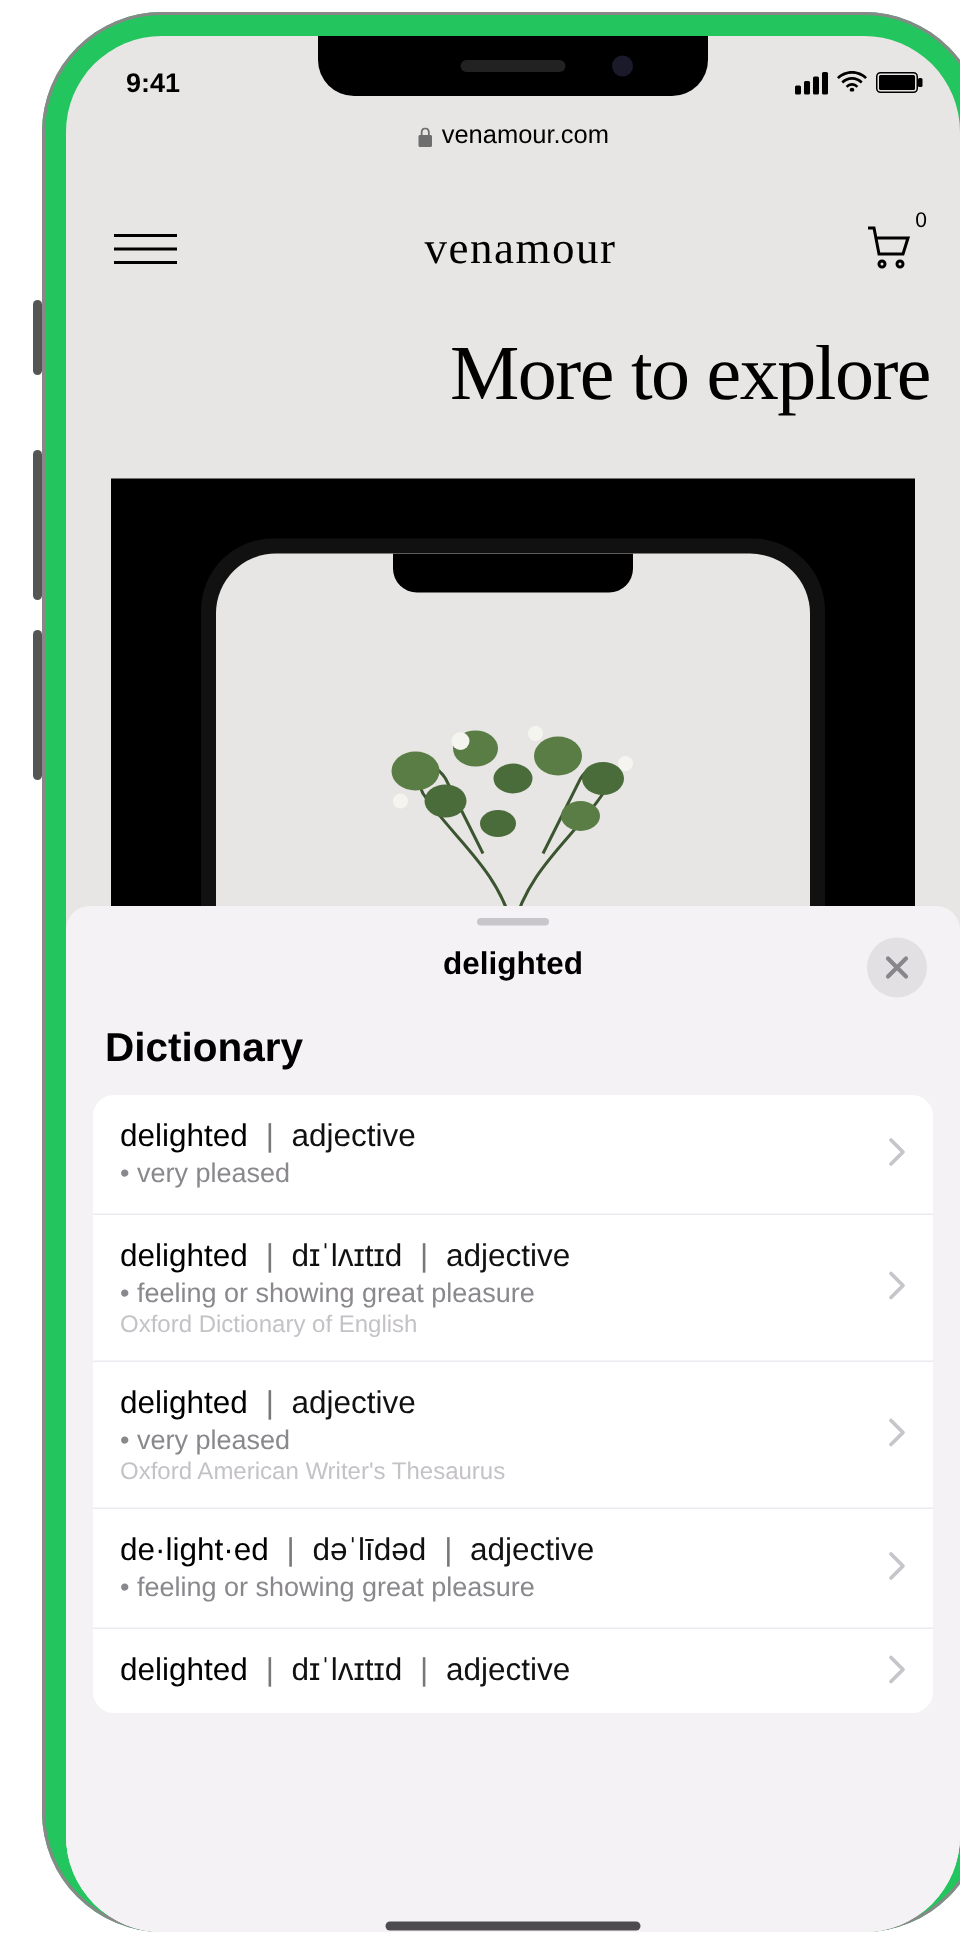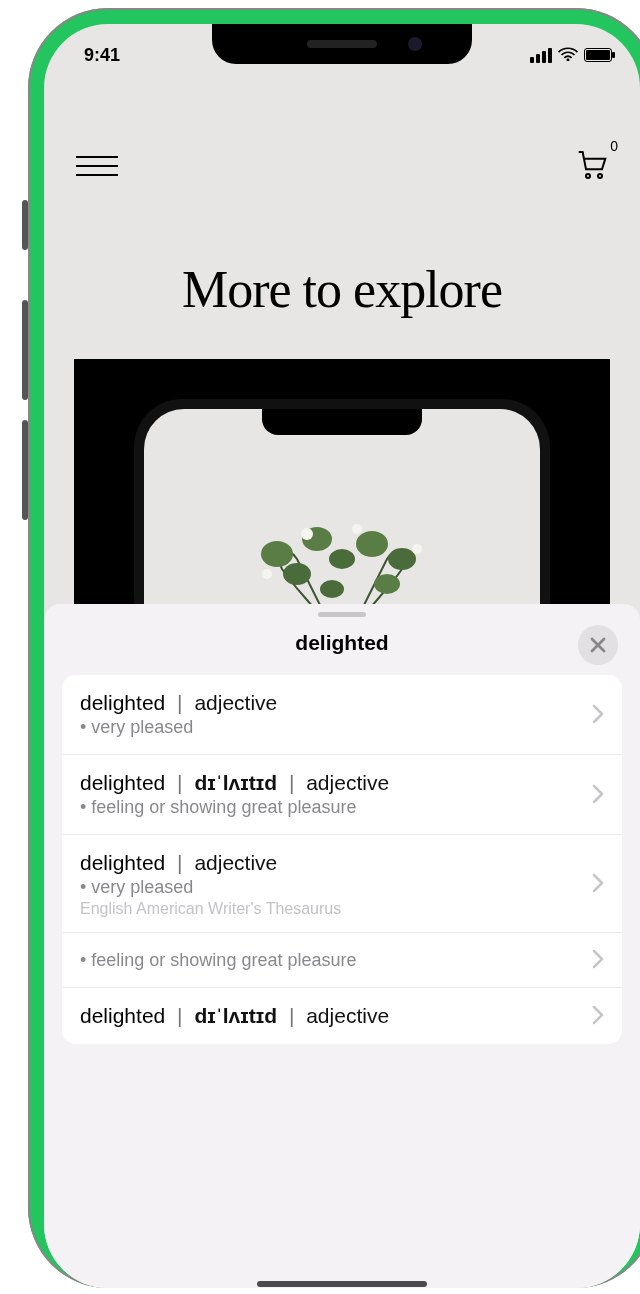--- a/index.html
+++ b/index.html
@@ -140,22 +140,22 @@
   .cart-icon { width:32px; height:32px; }
   .cart-count {
     position:absolute;
     top:-10px; right:-10px;
     font-size:14px;
   }
   .hero-heading {
     font-family: Georgia, "Times New Roman", serif;
     font-size: 52px;
     font-weight: 400;
-    text-align:center;
-    margin: 64px 20px 40px;
+    text-align:right;
+    margin: 24px 20px 40px;
     font-style: italic;
     letter-spacing: -1px;
   }
   .hero-heading span { font-style:normal; }
   .promo {
     margin: 0 30px;
     background:#000;
     padding: 40px 60px 0;
     height: 400px;
     position:relative;
@@ -241,21 +241,21 @@
     border-bottom:1px solid #eceaee;
     display:flex;
     align-items:center;
     gap:10px;
   }
   .entry:last-child { border-bottom:none; }
   .entry-body { flex:1; }
   .entry-line1 { font-size:21px; margin-bottom:2px; }
   .entry-word { font-weight:400; }
   .entry-sep { color:#777; margin:0 6px; font-weight:300; }
-  .entry-pron { color:#111; font-weight:700; }
+  .entry-pron { color:#111; font-weight:400; }
   .entry-pos { color:#111; font-weight:300; }
   .entry-def { font-size:18px; color:#8a888d; margin-bottom:2px; }
   .entry-src { font-size:16px; color:#c4c2c7; }
   .chev { color:#c7c5ca; }
   .chev svg { width:12px; height:20px; }
 
   .home-indicator {
     position:absolute;
     bottom:1px;
     left:50%;
@@ -296,28 +296,37 @@
           <svg width="20" height="14" viewBox="0 0 20 14">
               <path d="M10 13.5c.8 0 1.5-.7 1.5-1.5 0-.4-.2-.8-.4-1.1-.3-.3-.7-.4-1.1-.4s-.8.2-1.1.4c-.3.3-.4.7-.4 1.1 0 .8.7 1.5 1.5 1.5zm-4.2-4.2L7 10.5c.8-.8 1.9-1.3 3-1.3s2.2.5 3 1.3l1.2-1.2C12.9 8 11.5 7.3 10 7.3S7.1 8 5.8 9.3zM2.9 6.4l1.2 1.2C5.7 6 7.8 5.1 10 5.1s4.3.9 5.9 2.5l1.2-1.2C15.2 4.5 12.7 3.4 10 3.4S4.8 4.5 2.9 6.4zM0 3.5l1.2 1.2C3.5 2.4 6.7 1.1 10 1.1s6.5 1.3 8.8 3.6L20 3.5C17.4.9 13.8-.6 10-.6S2.6.9 0 3.5z" fill="#000" transform="translate(0,1)"></path>
             </svg>
         </span>
         <div class="battery">
             <div class="battery-fill"></div>
           </div>
       </div>
     </div>
 
+    <div class="url-bar">
+      <span class="lock">
+        <svg width="11" height="13" viewBox="0 0 11 13" style="display:inline-block;vertical-align:middle;">
+            <path d="M5.5 0C3.8 0 2.5 1.3 2.5 3v2H2c-.6 0-1 .4-1 1v6c0 .6.4 1 1 1h7c.6 0 1-.4 1-1V6c0-.6-.4-1-1-1h-.5V3C8.5 1.3 7.2 0 5.5 0zm0 1.2c1 0 1.8.8 1.8 1.8v2H3.7V3c0-1 .8-1.8 1.8-1.8z" fill="#6e6e6e"></path>
+          </svg>
+      </span>
+      <span>venamour.com</span>
+    </div>
 
     <div class="site">
       <div class="site-header">
         <div class="hamburger">
           <span></span>
             <span></span>
             <span></span>
         </div>
+        <div class="brand">venamour</div>
         <div class="cart-wrap">
           <svg class="cart-icon" viewBox="0 0 24 24" fill="none" stroke="#000" stroke-width="1.5">
             <circle cx="9" cy="21" r="1.5"></circle>
               <circle cx="18" cy="21" r="1.5"></circle>
             <path d="M2 3h3l2.5 13h12L22 8H6.5"></path>
           </svg>
           <span class="cart-count">0</span>
         </div>
       </div>
       <h1 class="hero-heading"><span>More to explore</span></h1>
@@ -351,52 +360,55 @@
     <div class="sheet">
       <div class="grabber"></div>
       <div class="sheet-header">
         <div class="sheet-title">delighted</div>
         <div class="close-btn">
           <svg viewBox="0 0 18 18">
             <path d="M3 3 L15 15 M15 3 L3 15" stroke="#88868b" stroke-width="2.8" stroke-linecap="round"></path>
           </svg>
         </div>
       </div>
+      <div class="section-title">Dictionary</div>
       <div class="card" id="entries-container">
 
       <div class="entry">
             <div class="entry-body">
               <div class="entry-line1"><span class="entry-word">delighted</span><span class="entry-sep"> | </span><span class="entry-pos">adjective</span></div>
               <div class="entry-def">• very pleased</div>
             </div>
             <div class="chev"><svg viewBox="0 0 12 20">
                 <path d="M2 2 L10 10 L2 18" stroke="#c7c5ca" stroke-width="2.5" fill="none" stroke-linecap="round" stroke-linejoin="round"></path>
               </svg></div>
           </div>
           <div class="entry">
             <div class="entry-body">
               <div class="entry-line1"><span class="entry-word">delighted</span><span class="entry-sep"> | </span><span class="entry-pron">dɪˈlʌɪtɪd</span><span class="entry-sep"> | </span><span class="entry-pos">adjective</span></div>
               <div class="entry-def">• feeling or showing great pleasure</div>
+              <div class="entry-src">Oxford Dictionary of English</div>
             </div>
             <div class="chev"><svg viewBox="0 0 12 20">
                 <path d="M2 2 L10 10 L2 18" stroke="#c7c5ca" stroke-width="2.5" fill="none" stroke-linecap="round" stroke-linejoin="round"></path>
               </svg></div>
           </div>
           <div class="entry">
             <div class="entry-body">
               <div class="entry-line1"><span class="entry-word">delighted</span><span class="entry-sep"> | </span><span class="entry-pos">adjective</span></div>
               <div class="entry-def">• very pleased</div>
-              <div class="entry-src">English American Writer's Thesaurus</div>
+              <div class="entry-src">Oxford American Writer's Thesaurus</div>
             </div>
             <div class="chev"><svg viewBox="0 0 12 20">
                 <path d="M2 2 L10 10 L2 18" stroke="#c7c5ca" stroke-width="2.5" fill="none" stroke-linecap="round" stroke-linejoin="round"></path>
               </svg></div>
           </div>
           <div class="entry">
             <div class="entry-body">
+              <div class="entry-line1"><span class="entry-word">de·light·ed</span><span class="entry-sep"> | </span><span class="entry-pron">dəˈlīdəd</span><span class="entry-sep"> | </span><span class="entry-pos">adjective</span></div>
               <div class="entry-def">• feeling or showing great pleasure</div>
             </div>
             <div class="chev"><svg viewBox="0 0 12 20">
                 <path d="M2 2 L10 10 L2 18" stroke="#c7c5ca" stroke-width="2.5" fill="none" stroke-linecap="round" stroke-linejoin="round"></path>
               </svg></div>
           </div>
           <div class="entry">
             <div class="entry-body">
               <div class="entry-line1"><span class="entry-word">delighted</span><span class="entry-sep"> | </span><span class="entry-pron">dɪˈlʌɪtɪd</span><span class="entry-sep"> | </span><span class="entry-pos">adjective</span></div>
             </div>

